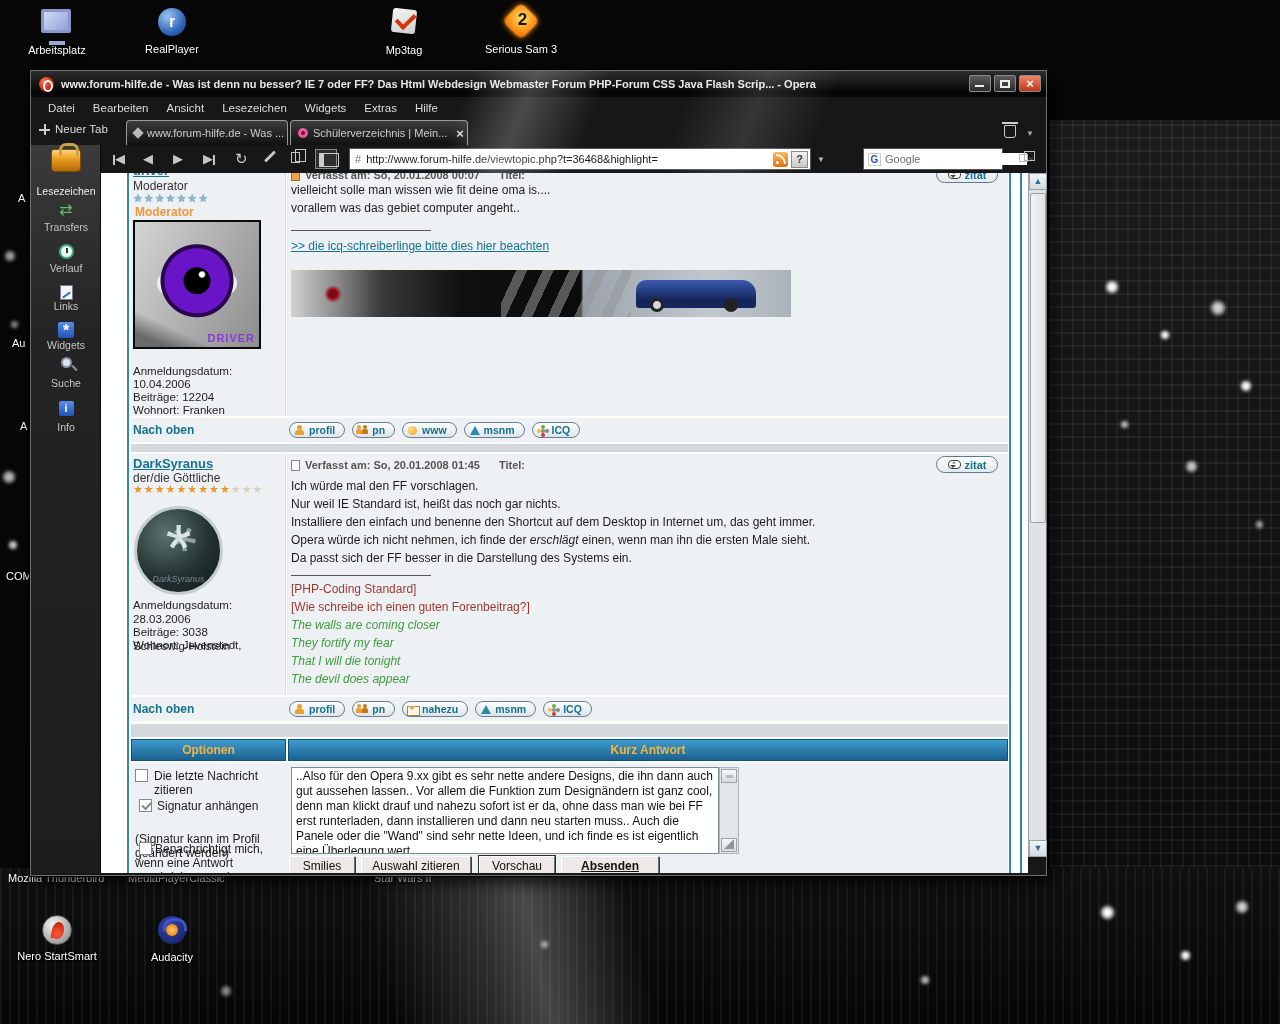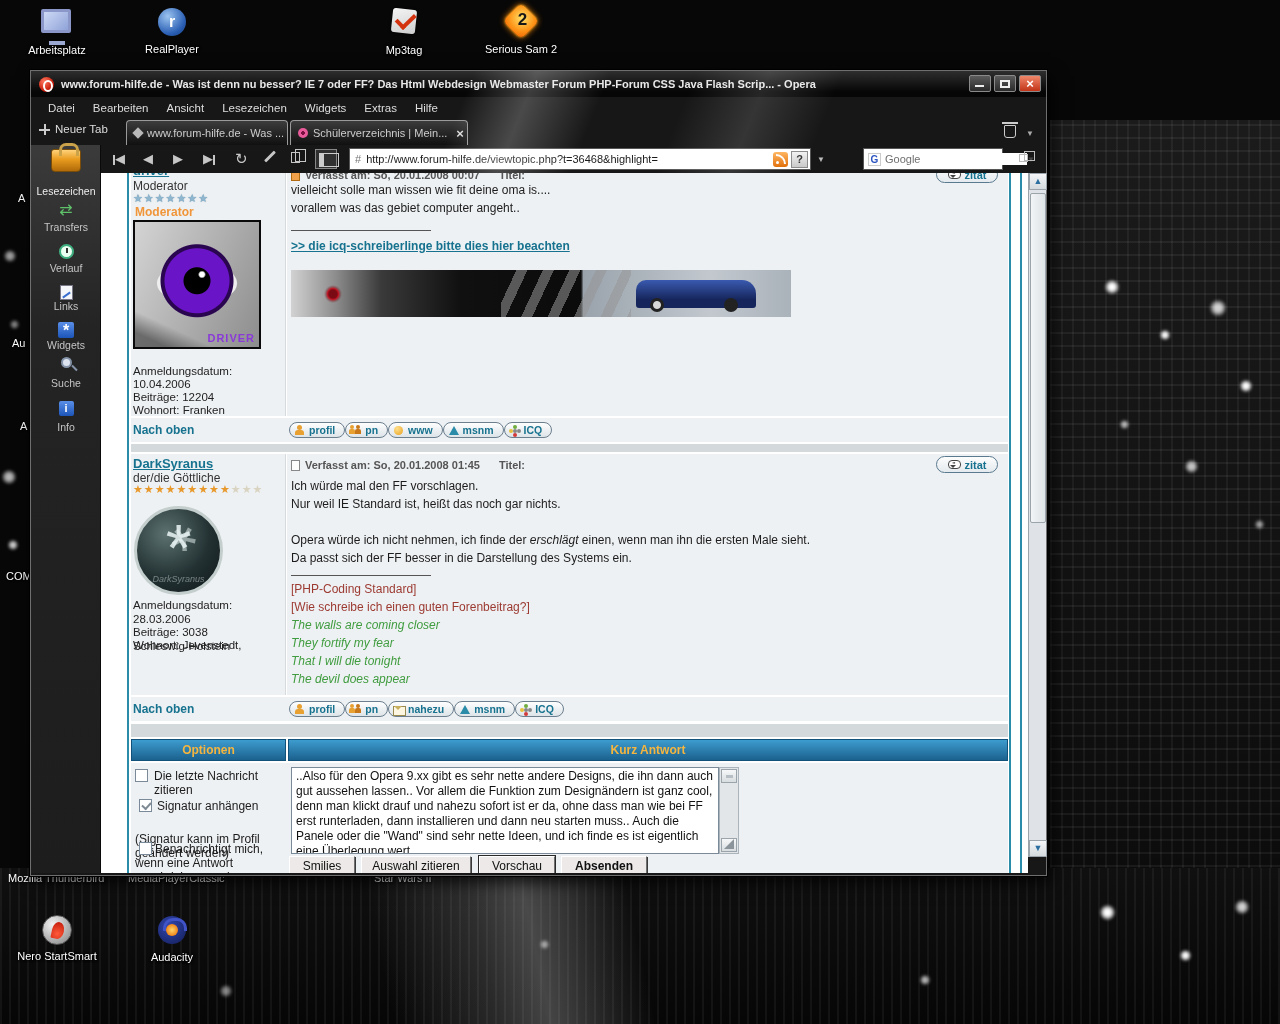--- a/index.html
+++ b/index.html
@@ -127,25 +127,25 @@
   .modbadge { position:absolute; color:#f0953a; font-weight:bold; font-size:12px; }
   .pstat { position:absolute; color:#222; font-size:11.5px; }
   .posthead { position:absolute; color:#555; font-size:11px; font-weight:bold; display:flex; align-items:center; gap:5px; }
   .sheet-ic { width:9px; height:11px; background:#fff; border:1px solid #888; position:relative; flex:0 0 auto; }
   .sheet-ic.orange { background:#f0a14a; border-color:#b06a10; }
   .quotebtn { position:absolute; width:62px; height:17px; border:1.5px solid #5a7a8f; border-radius:9px; background:linear-gradient(#fdfdfd,#e4eaee); display:flex; align-items:center; justify-content:center; gap:4px; color:#16728f; font-weight:bold; font-size:11px; }
   .bubble { width:13px; height:9px; border:1px solid #444; border-radius:4px; background:#fff; position:relative; font-size:7px; line-height:7px; text-align:center; color:#444; }
   .bubble::after { content:""; position:absolute; left:1px; bottom:-3px; width:0; height:0; border:3px solid transparent; border-top-color:#444; }
   .pline { position:absolute; white-space:nowrap; }
   .sigsep { position:absolute; width:140px; border-top:1px solid #555; }
-  .siglink { position:absolute; color:#16728f; font-weight:bold; text-decoration:underline; white-space:nowrap; }
+  .siglink { position:absolute; color:#16728f; font-weight:normal; text-decoration:underline; white-space:nowrap; }
   .redlink { position:absolute; color:#9c3a32; white-space:nowrap; }
   .lyric { position:absolute; color:#3f9c3f; font-style:italic; white-space:nowrap; }
   .nachoben { position:absolute; color:#16728f; font-weight:bold; font-size:12px; }
-  .pillrow { position:absolute; display:flex; }
+  .pillrow { position:absolute; display:flex; gap:7px; }
   .pill { height:16px; border:1px solid #6b7f8f; border-radius:8px; background:linear-gradient(#fefefe,#dde4e8); display:flex; align-items:center; padding:0 9px 0 4px; gap:4px; color:#16728f; font-weight:bold; font-size:10.5px; }
   .pic { width:11px; height:11px; position:relative; flex:0 0 auto; }
   .pic-person::before { content:""; position:absolute; left:3px; top:0; width:5px; height:5px; border-radius:50%; background:#e8a030; }
   .pic-person::after { content:""; position:absolute; left:1px; top:5px; width:9px; height:5px; border-radius:3px 3px 0 0; background:#e8a030; }
   .pic-pn::before { content:""; position:absolute; left:0; top:0; width:4px; height:4px; border-radius:50%; background:#e8a030; box-shadow:6px 0 0 #c87818; }
   .pic-pn::after { content:""; position:absolute; left:-1px; top:4px; width:6px; height:5px; border-radius:2px 2px 0 0; background:#e8a030; box-shadow:6px 0 0 #c87818; }
   .pic-www::before { content:""; position:absolute; left:1px; top:1px; width:9px; height:9px; border-radius:50%; background:radial-gradient(circle at 35% 30%,#ffe08a,#e8a020); }
   .pic-email::before { content:""; position:absolute; left:0; top:2px; width:11px; height:8px; background:#fdf6e0; border:1px solid #998a50; }
   .pic-email::after { content:""; position:absolute; left:1px; top:2px; width:0; height:0; border:4px solid transparent; border-top:4px solid #c8b060; }
   .pic-msnm::before { content:""; position:absolute; left:1px; top:1px; width:0; height:0; border-left:5px solid transparent; border-right:5px solid transparent; border-bottom:9px solid #2a8ca8; }
@@ -236,21 +236,21 @@
       <div class="img-mp3tag"></div>
     </div>
   <div class="dicon-label">Mp3tag</div>
 </div>
 <div class="dicon" style="left:478px;top:6px;">
   <div class="dimg">
       <div class="img-ss2">
         <span>2</span>
       </div>
     </div>
-  <div class="dicon-label">Serious Sam 2</div>
+  <div class="dicon-label">Serious Sam 3</div>
 </div>
 
 <span class="edge-frag" style="left:18px;top:192px;">A</span>
 <span class="edge-frag" style="left:12px;top:337px;">Au</span>
 <span class="edge-frag" style="left:20px;top:420px;">A</span>
 <span class="edge-frag" style="left:6px;top:570px;">COM</span>
 
 <span class="edge-frag" style="left:8px;top:872px;">Mozilla Thunderbird</span>
 <span class="edge-frag" style="left:128px;top:872px;">MediaPlayerClassic</span>
 <span class="edge-frag" style="left:374px;top:872px;">Star Wars II</span>
@@ -459,20 +459,21 @@
         <span class="sheet-ic"></span>
         <span>Verfasst am: So, 20.01.2008 01:45</span>
         <span style="margin-left:14px;">Titel:</span>
       </div>
       <div class="quotebtn" style="left:649px;top:2px;">
         <span class="bubble">"</span>
         <span>zitat</span>
       </div>
       <span class="pline" style="left:4px;top:25px;">Ich würde mal den FF vorschlagen.</span>
       <span class="pline" style="left:4px;top:43px;">Nur weil IE Standard ist, heißt das noch gar nichts.</span>
+      <span class="pline" style="left:4px;top:61px;">Installiere den einfach und benenne den Shortcut auf dem Desktop in Internet um, das geht immer.</span>
       <span class="pline" style="left:4px;top:79px;"><span>Opera würde ich nicht nehmen, ich finde der </span><i>erschlägt</i><span> einen, wenn man ihn die ersten Male sieht.</span></span>
       <span class="pline" style="left:4px;top:97px;">Da passt sich der FF besser in die Darstellung des Systems ein.</span>
       <div class="sigsep" style="left:4px;top:121px;"></div>
       <a class="redlink" style="left:4px;top:128px;">[PHP-Coding Standard]</a>
       <a class="redlink" style="left:4px;top:146px;">[Wie schreibe ich einen guten Forenbeitrag?]</a>
       <span class="lyric" style="left:4px;top:164px;">The walls are coming closer</span>
       <span class="lyric" style="left:4px;top:182px;">They fortify my fear</span>
       <span class="lyric" style="left:4px;top:200px;">That I will die tonight</span>
       <span class="lyric" style="left:4px;top:218px;">The devil does appear</span>
     </div>
@@ -518,21 +519,21 @@
 
     <textarea class="reply-ta" spellcheck="false" style="">..Also für den Opera 9.xx gibt es sehr nette andere Designs, die ihn dann auch gut aussehen lassen.. Vor allem die Funktion zum Designändern ist ganz cool, denn man klickt drauf und nahezu sofort ist er da, ohne dass man wie bei FF erst runterladen, dann installieren und dann neu starten muss.. Auch die Panele oder die "Wand" sind sehr nette Ideen, und ich finde es ist eigentlich eine Überlegung wert..</textarea>
     <div class="ta-gutter">
       <div class="ta-sq top" style="top:1px;"></div>
       <div class="ta-sq bot" style="bottom:1px;"></div>
     </div>
 
     <button class="formbtn" style="left:188px;width:66px;">Smilies</button>
     <button class="formbtn" style="left:260px;width:110px;">Auswahl zitieren</button>
     <button class="formbtn default" style="left:378px;width:76px;">Vorschau</button>
-    <button class="formbtn bold" style="left:460px;width:86px;">Absenden</button>
+    <button class="formbtn bold" style="left:460px;width:98px;text-decoration:underline;">Absenden</button>
   </div>
 
   <div class="vscroll">
     <div class="sc-btn" style="top:0;">▲</div>
     <div class="sc-thumb"></div>
     <div class="sc-btn" style="bottom:0;">▼</div>
   </div>
 
 </div>
 

